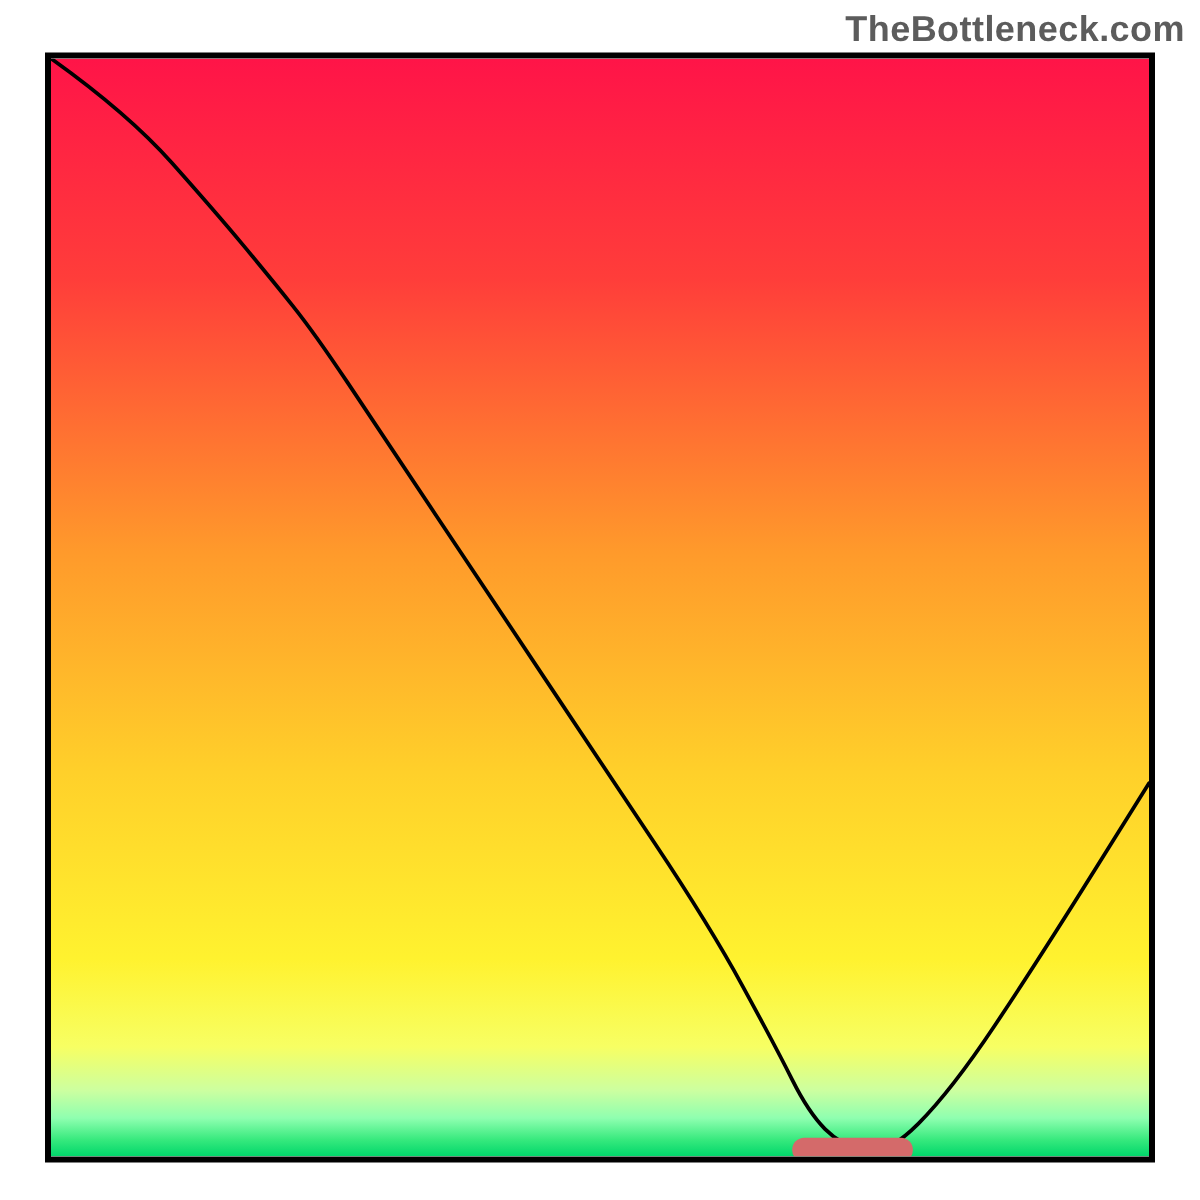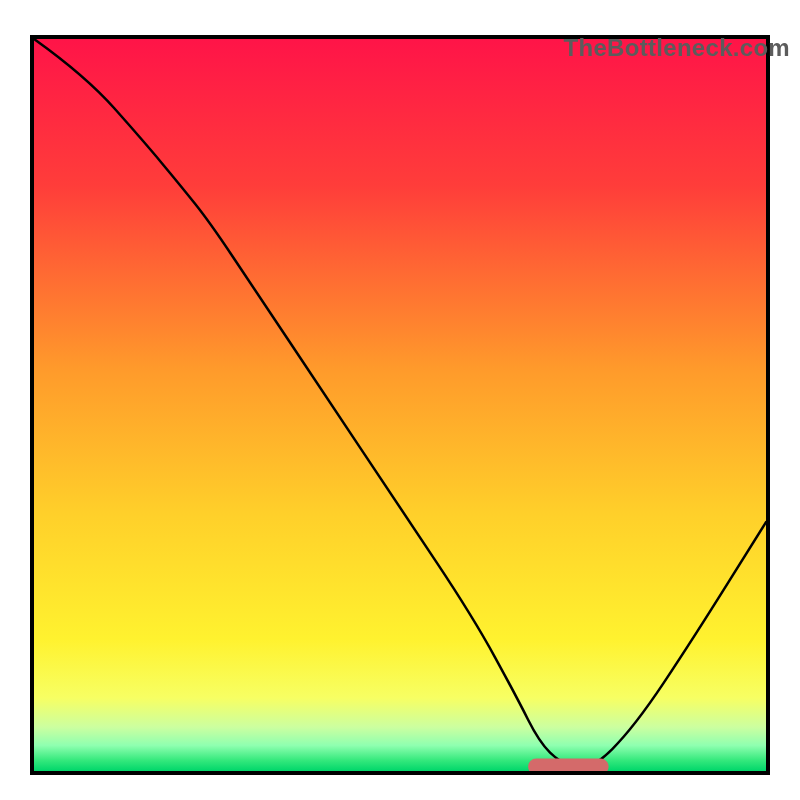--- a/index.html
+++ b/index.html
@@ -18,21 +18,20 @@
   }
   .watermark {
     position: absolute;
     top: 6px;
     right: 10px;
     font-size: 24px;
     font-weight: 600;
     color: #5c5c5c;
     letter-spacing: 0.3px;
     z-index: 10;
-    margin-top: 28px;
   }
   .plot-frame {
     position: absolute;
     top: 35px;
     left: 30px;
     width: 740px;
     height: 740px;
     border: 4px solid #000;
     box-sizing: border-box;
   }

